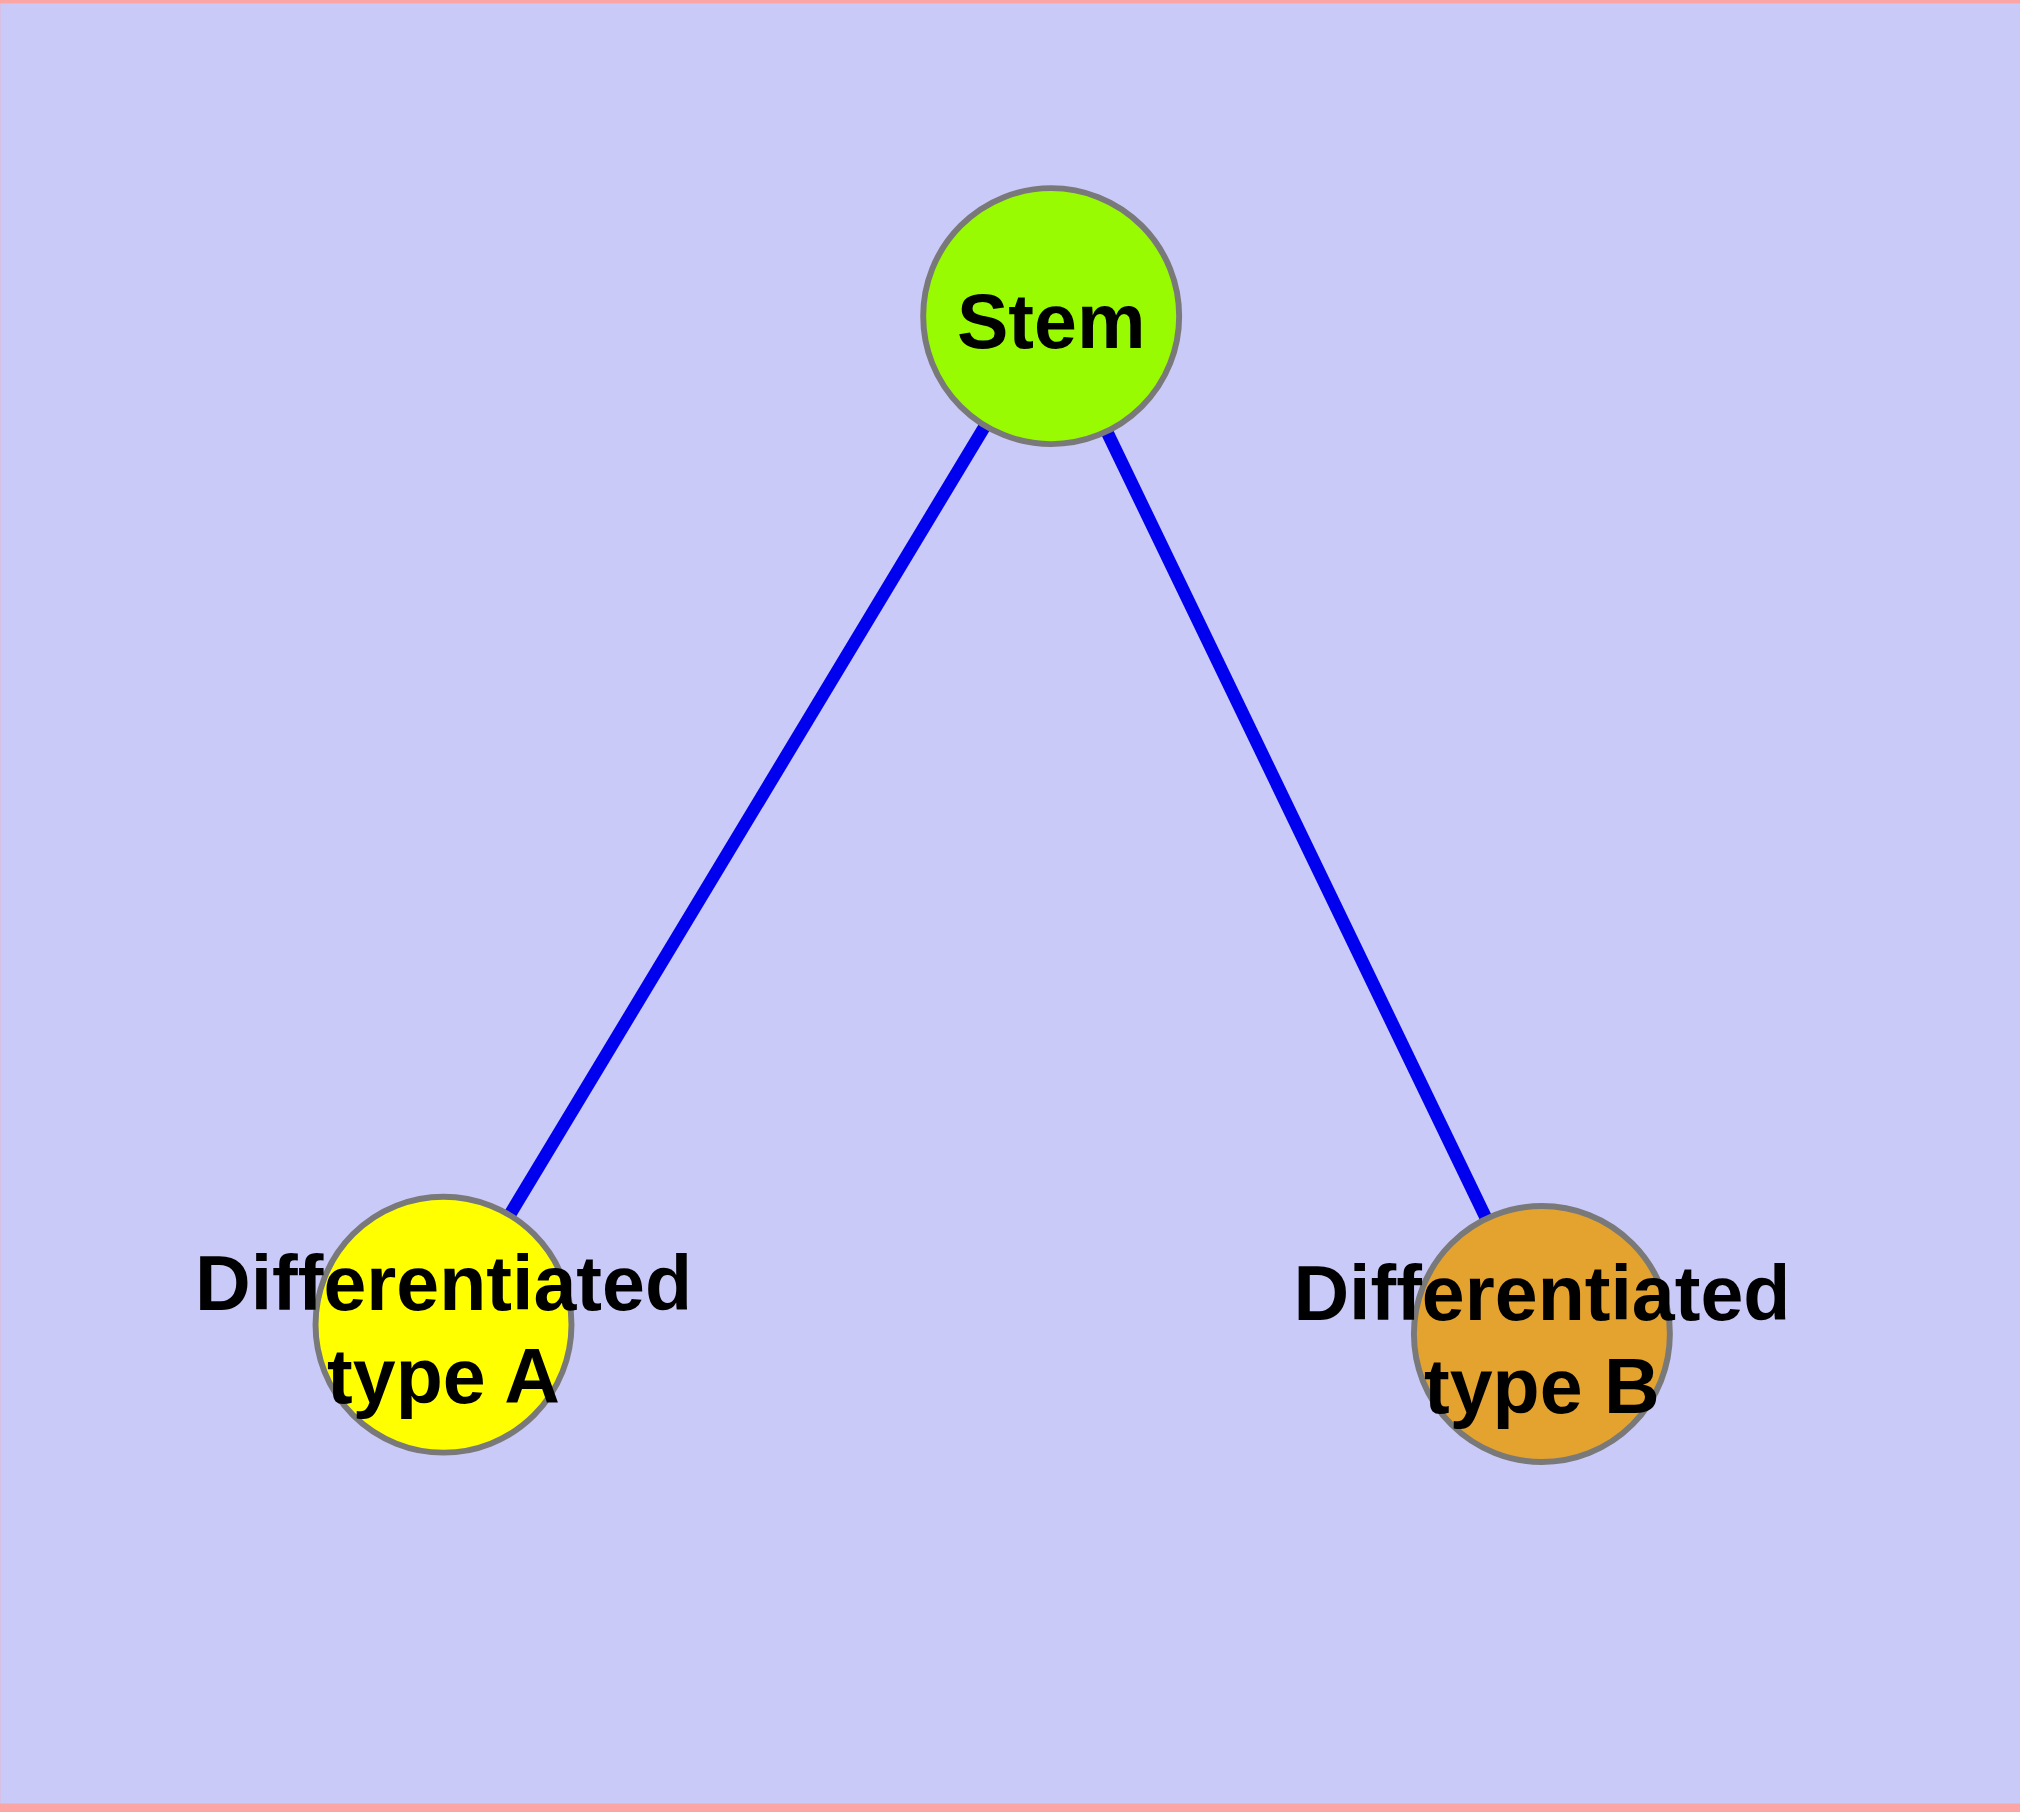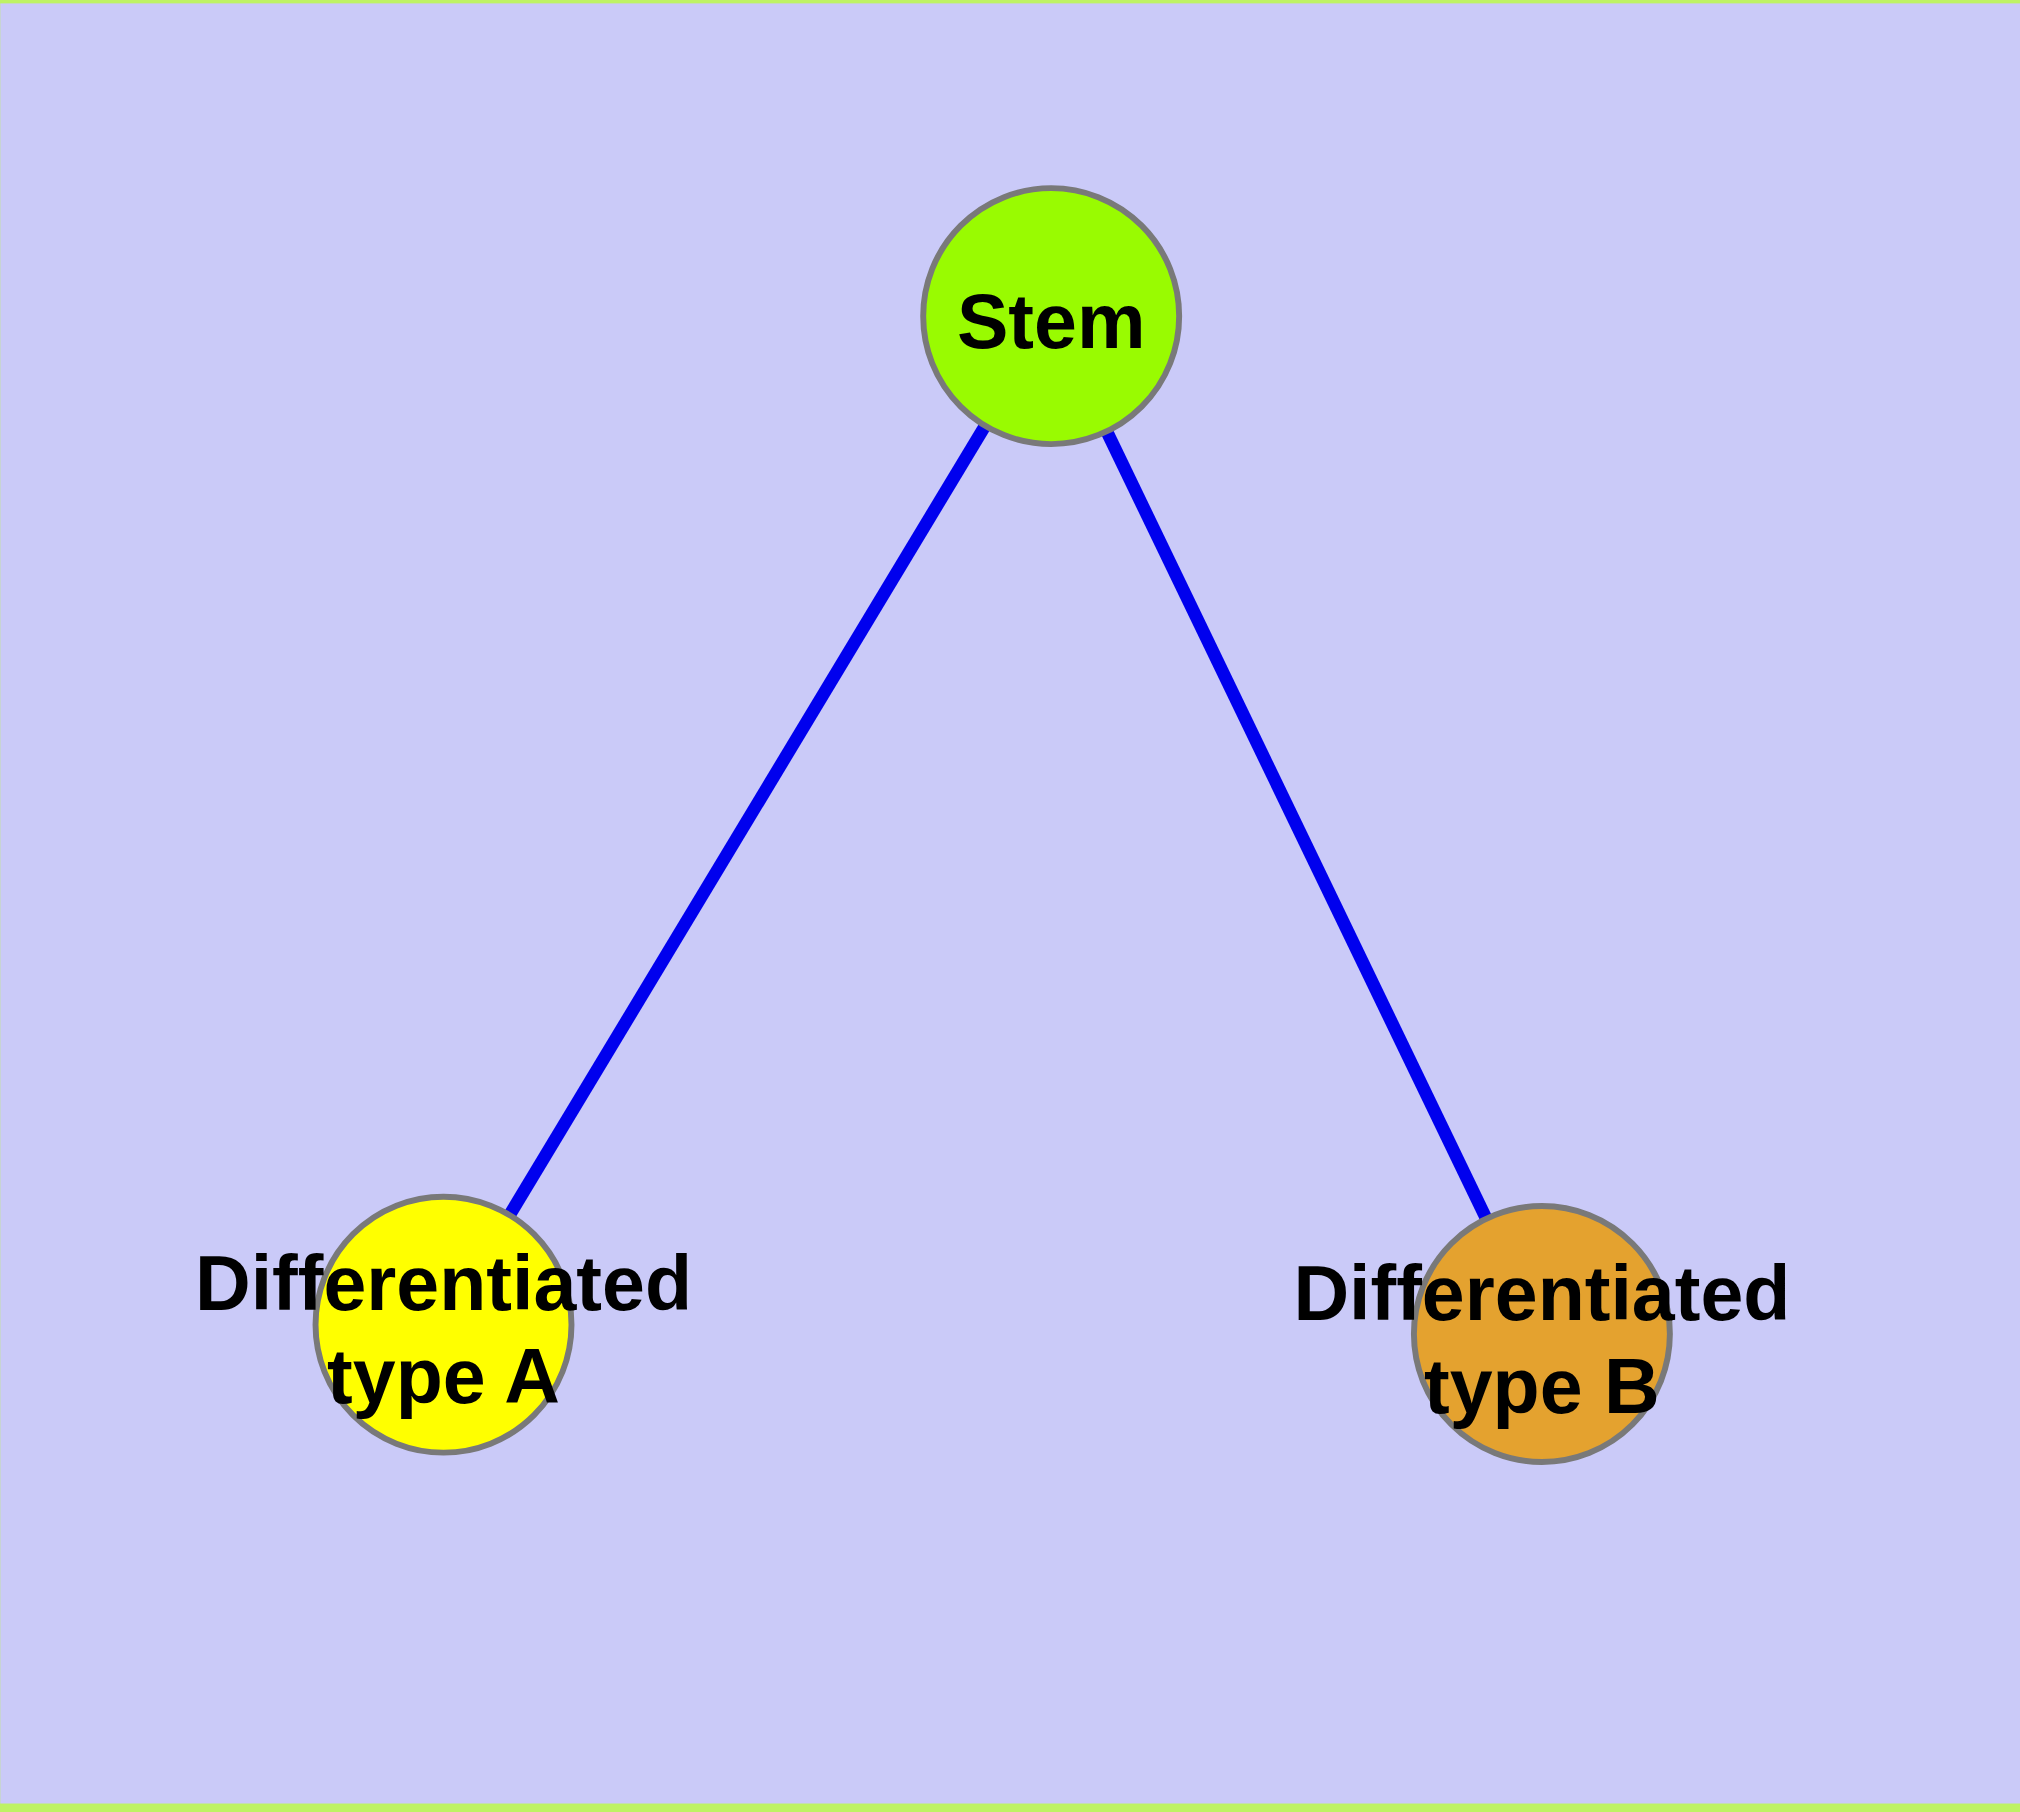--- a/index.html
+++ b/index.html
@@ -4,21 +4,21 @@
 <style>
   html, body {
     margin: 0;
     padding: 0;
     background: #ffffff;
   }
   .stage {
     position: relative;
     width: 2021px;
     height: 1812px;
-    background: #bef264;
+    background: #fca5a5;
     overflow: hidden;
   }
   svg.diagram {
     position: absolute;
     left: 0;
     top: 0;
     width: 100%;
     height: 100%;
     display: block;
   }

